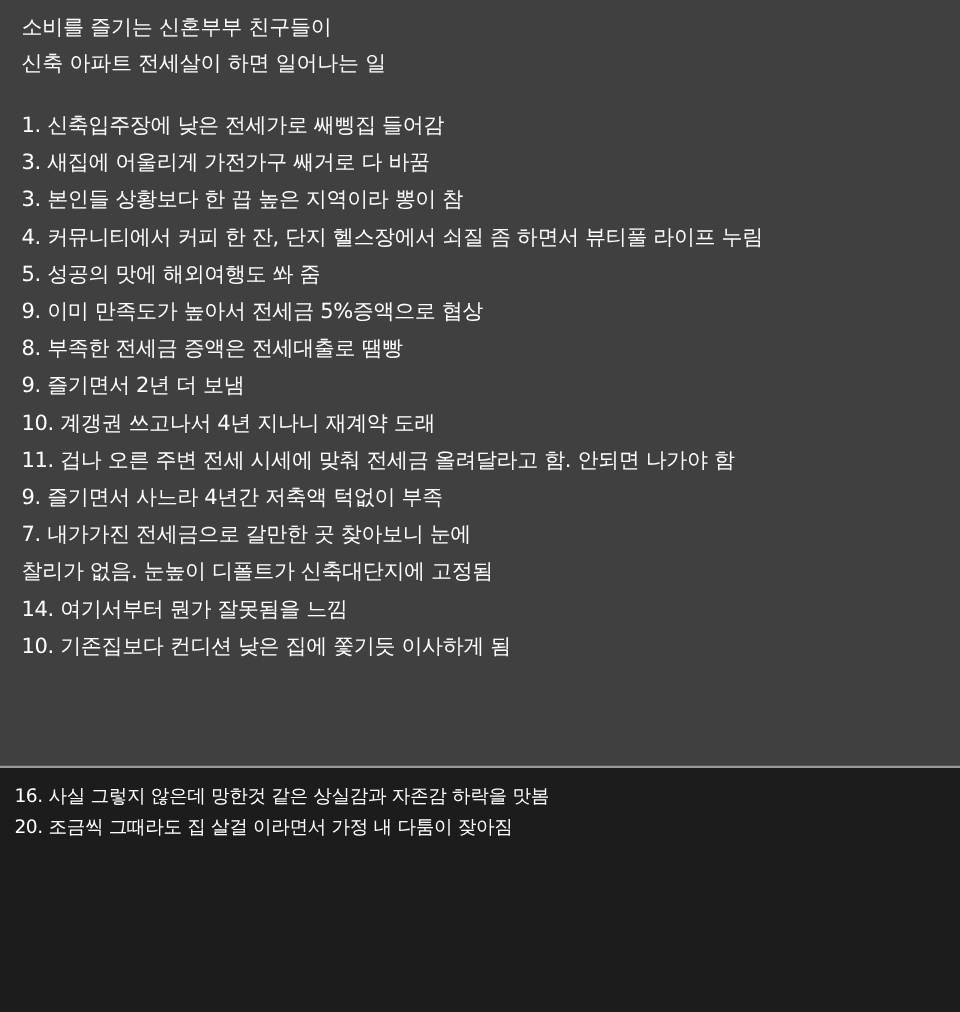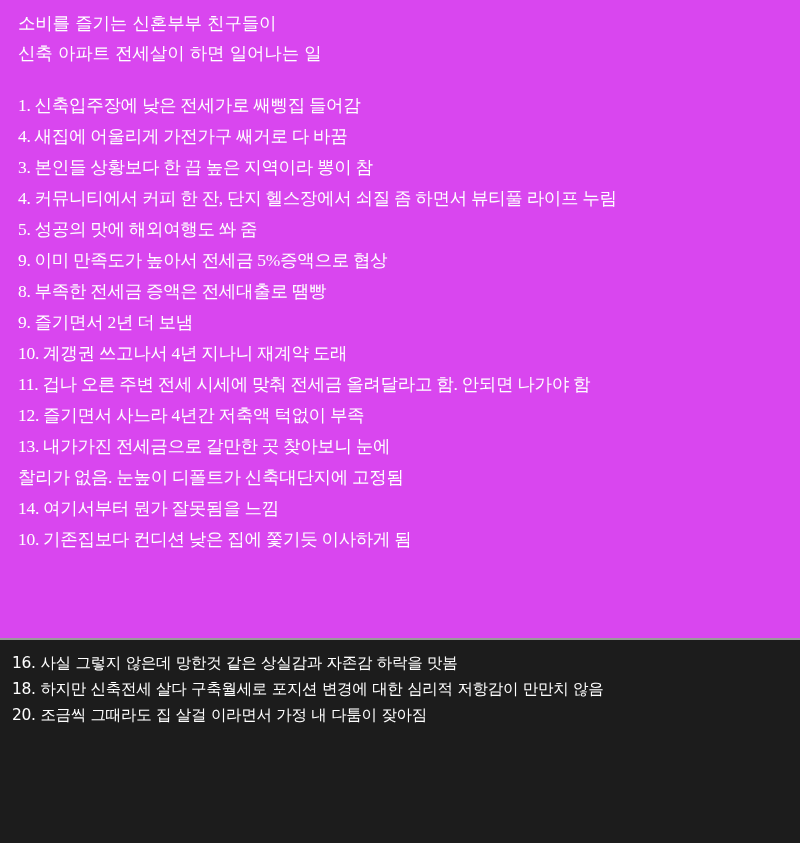--- a/index.html
+++ b/index.html
@@ -14,21 +14,21 @@
     overflow: hidden;
   }
   .page {
     width: 800px;
     height: 843px;
     position: relative;
     background: #1c1c1c;
   }
   
   .block-top {
-    background: #d946ef;
+    background: #404040;
     color: #ffffff;
     padding: 6px 18px 10px 18px;
     box-sizing: border-box;
     height: 638px;
   }
   .block-bottom {
     background: #1c1c1c;
     color: #ffffff;
     padding: 10px 7px 8px 12px;
     box-sizing: border-box;
@@ -41,56 +41,54 @@
     letter-spacing: -0.2px;
     white-space: nowrap;
   }
   .hdr-line.first { padding-top: 2px; }
   .spacer { height: 22px; }
   .item {
     font-size: 17.5px;
     line-height: 31px;
     letter-spacing: -0.3px;
     white-space: nowrap;
-    font-family: Liberation Serif, serif;
   }
   .b-item {
     font-size: 15.5px;
     line-height: 26px;
     letter-spacing: -0.3px;
   }
   .b-item.nowrap { white-space: nowrap; }
 </style>
 </head>
 <body>
 
 <div class="page">
 
   <div class="block-top">
     <div class="hdr-line first">소비를 즐기는 신혼부부 친구들이</div>
     <div class="hdr-line">신축 아파트 전세살이 하면 일어나는 일</div>
 
     <div class="spacer"></div>
 
     <div class="item">1. 신축입주장에 낮은 전세가로 쌔삥집 들어감</div>
-    <div class="item">4. 새집에 어울리게 가전가구 쌔거로 다 바꿈</div>
+    <div class="item">3. 새집에 어울리게 가전가구 쌔거로 다 바꿈</div>
     <div class="item">3. 본인들 상황보다 한 끕 높은 지역이라 뽕이 참</div>
     <div class="item">4. 커뮤니티에서 커피 한 잔, 단지 헬스장에서 쇠질 좀 하면서 뷰티풀 라이프 누림</div>
     <div class="item">5. 성공의 맛에 해외여행도 쏴 줌</div>
     <div class="item">9. 이미 만족도가 높아서 전세금 5%증액으로 협상</div>
     <div class="item">8. 부족한 전세금 증액은 전세대출로 땜빵</div>
     <div class="item">9. 즐기면서 2년 더 보냄</div>
     <div class="item">10. 계갱권 쓰고나서 4년 지나니 재계약 도래</div>
     <div class="item">11. 겁나 오른 주변 전세 시세에 맞춰 전세금 올려달라고 함. 안되면 나가야 함</div>
-    <div class="item">12. 즐기면서 사느라 4년간 저축액 턱없이 부족</div>
-    <div class="item">13. 내가가진 전세금으로 갈만한 곳 찾아보니 눈에</div>
+    <div class="item">9. 즐기면서 사느라 4년간 저축액 턱없이 부족</div>
+    <div class="item">7. 내가가진 전세금으로 갈만한 곳 찾아보니 눈에</div>
     <div class="item">찰리가 없음. 눈높이 디폴트가 신축대단지에 고정됨</div>
     <div class="item">14. 여기서부터 뭔가 잘못됨을 느낌</div>
     <div class="item">10. 기존집보다 컨디션 낮은 집에 쫓기듯 이사하게 됨</div>
   </div>
 
   <div class="block-bottom">
     <div class="b-item nowrap">16. 사실 그렇지 않은데 망한것 같은 상실감과 자존감 하락을 맛봄</div>
-    <div class="b-item nowrap">18. 하지만 신축전세 살다 구축월세로 포지션 변경에 대한 심리적 저항감이 만만치 않음</div>
     <div class="b-item nowrap">20. 조금씩 그때라도 집 살걸 이라면서 가정 내 다툼이 잦아짐</div>
   </div>
 
 </div>
 
 </body></html>

